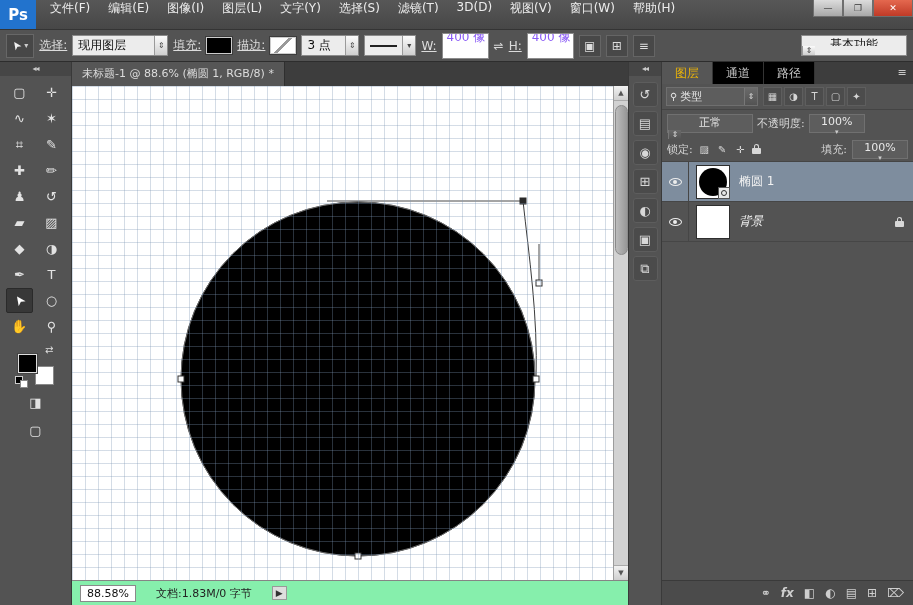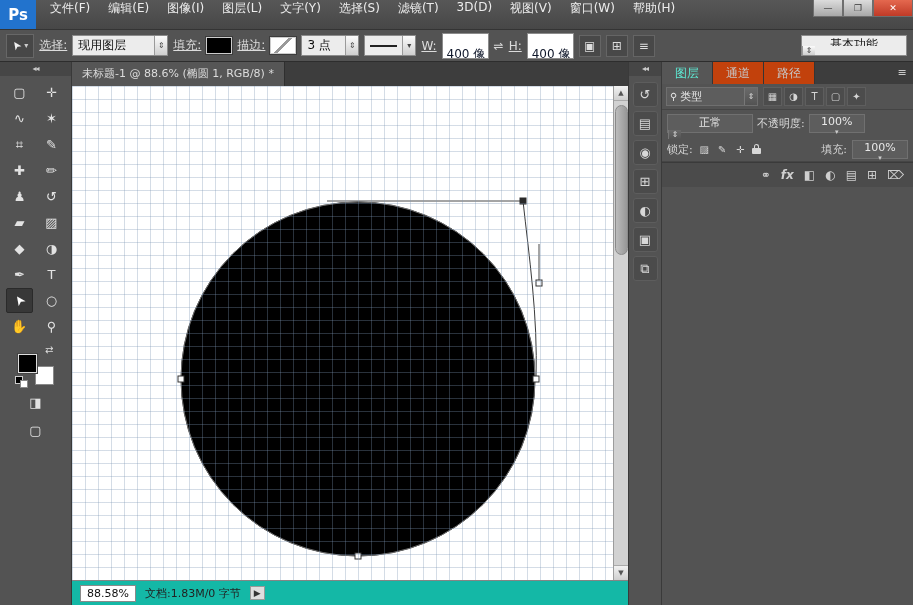--- a/index.html
+++ b/index.html
@@ -30,22 +30,22 @@
   .combo { height: 21px; background: #ececec; border: 1px solid #8b8b8b; color: #111; display: flex; align-items: center; }
   .combo .val { flex: 1; padding: 0 5px; white-space: nowrap; overflow: hidden; }
   .stepper { width: 13px; align-self: stretch; background: linear-gradient(#fbfbfb,#cfcfcf); border-left: 1px solid #9a9a9a;
              color: #444; font-size: 8px; display: flex; align-items: center; justify-content: center; }
   .stepper.dark { background: linear-gradient(#6a6a6a,#535353); color: #ddd; border-left: 1px solid #777; }
   .w96 { width: 96px; } .w56 { width: 58px; } .w50 { width: 52px; }
   .swatch { width: 26px; height: 17px; border: 1px solid #ccc; outline: 1px solid #3c3c3c; flex: none; }
   .fill-swatch { background: #000; }
   .stroke-swatch { background: linear-gradient(135deg,#fff 45%,#9a9a9a 45%,#9a9a9a 55%,#fff 55%); }
   .line-sample { flex: 1; height: 0; border-top: 2px solid #222; margin: 0 5px; }
-  .num-input { width: 47px; height: 21px; background: #fff; border: 1px solid #8b8b8b; color: #0f172a;
-               display: flex; align-items: flex-start; padding: 12px 4px; white-space: nowrap; overflow: hidden; }
+  .num-input { width: 47px; height: 21px; background: #fff; border: 1px solid #8b8b8b; color: #8b5cf6;
+               display: flex; align-items: flex-end; padding: 12px 4px; white-space: nowrap; overflow: hidden; }
   .link-icon { color: #d8d8d8; font-size: 12px; }
   .icon-btn { width: 22px; height: 22px; background: #484848; border: 1px solid #656565; color: #ddd;
               display: flex; align-items: center; justify-content: center; font-size: 12px; }
   .workspace { width: 106px; margin-left: auto; flex-direction: column; }
 
   
   .main { display: flex; height: 543px; }
 
   
   .toolbar { width: 72px; background: #535353; border-right: 1px solid #393939; display: flex;
@@ -77,41 +77,41 @@
     background-image: linear-gradient(to right, rgba(125,150,180,.33) 1px, transparent 1px),
                       linear-gradient(to bottom, rgba(125,150,180,.33) 1px, transparent 1px);
     background-size: 13px 13px; }
   .vscroll { position: absolute; top: 0; right: 0; bottom: 0; width: 15px; background: #d2d2d2;
              border-left: 1px solid #9c9c9c; display: flex; flex-direction: column; align-items: center; }
   .sb-arrow { width: 15px; height: 15px; font-size: 7px; color: #555; display: flex; align-items: center;
               justify-content: center; background: linear-gradient(#f2f2f2,#cfcfcf); border-bottom: 1px solid #aaa; flex: none; }
   .sb-arrow.bottom { margin-top: auto; border-top: 1px solid #aaa; border-bottom: none; }
   .sb-thumb { width: 13px; height: 150px; margin-top: 4px; background: linear-gradient(90deg,#bcbcbc,#979797);
               border: 1px solid #8a8a8a; border-radius: 7px; flex: none; }
-  .statusbar { height: 22px; background: #14b8a6; border-top: 1px solid #858585; display: flex; align-items: center;
-               gap: 9px; padding: 12px 8px; color: #222; font-size: 11px; }
+  .statusbar { height: 22px; background: #86efac; border-top: 1px solid #858585; display: flex; align-items: center;
+               gap: 20px; padding: 12px 8px; color: #222; font-size: 11px; }
   .zoom-field { background: #fff; border: 1px solid #8a8a8a; padding: 1px 6px; color: #111; }
   .doc-info { color: #222; }
   .status-expand { color: #333; font-size: 9px; border: 1px solid #999; background: #dedede;
                    padding: 0 3px; height: 14px; line-height: 13px; }
 
   
   .icon-strip { width: 34px; background: #535353; border-left: 1px solid #3a3a3a; border-right: 1px solid #3a3a3a;
                 display: flex; flex-direction: column; align-items: center; flex: none; }
   .strip-expand { width: 100%; height: 14px; background: #464646; color: #c9c9c9; font-size: 8px; text-align: center;
                   line-height: 14px; letter-spacing: -1px; margin-bottom: 4px; }
   .strip-icon { width: 25px; height: 25px; margin: 2px 0; background: #4b4b4b; border: 1px solid #5d5d5d;
                 border-radius: 3px; color: #d8d8d8; display: flex; align-items: center; justify-content: center; font-size: 13px; }
 
   
   .panels { width: 251px; background: #535353; display: flex; flex-direction: column; flex: none; }
   .panel-tabs { height: 22px; background: #3d3d3d; display: flex; align-items: flex-end; }
-  .panel-tab { height: 22px; line-height: 22px; padding: 0 13px; background: #c2410c; color: #c6c6c6;
+  .panel-tab { height: 22px; line-height: 22px; padding: 0 13px; background: #000000; color: #c6c6c6;
                border-right: 1px solid #343434; }
-  .panel-tab.active { background: #565656; color: #5eead4; }
+  .panel-tab.active { background: #565656; color: #eab308; }
   .tabs-spacer { flex: 1; }
   .panel-menu-icon { width: 22px; text-align: center; color: #c9c9c9; font-size: 11px; line-height: 22px; }
   .filter-row { height: 26px; display: flex; align-items: center; gap: 3px; padding: 0 4px; border-bottom: 1px solid #444; }
   .filter-combo { width: 92px; height: 19px; background: #5d5d5d; border: 1px solid #6f6f6f; color: #e6e6e6;
                   display: flex; align-items: center; font-size: 11px; padding-left: 3px; }
   .search-glyph { font-size: 10px; margin-right: 3px; }
   .fc-label { flex: 1; }
   .filter-icons { display: flex; gap: 2px; margin-left: 2px; }
   .f-icon { width: 19px; height: 19px; background: #4c4c4c; border: 1px solid #5e5e5e; color: #d5d5d5;
             font-size: 10px; display: flex; align-items: center; justify-content: center; }
@@ -411,20 +411,43 @@
         <span class="padlock">
             <span class="shackle"></span>
             <span class="pbody"></span>
           </span>
         <span class="small-label ml-auto">填充:</span>
         <div class="dark-combo fillc">
           <span class="val">100%</span>
           <span class="caret">▾</span>
         </div>
       </div>
+      <div class="layers-list">
+        <div class="layer-row selected">
+          <div class="eye-box">
+              <span class="eye"></span>
+            </div>
+          <div class="layer-thumb">
+            <div class="thumb-ellipse"></div>
+            <div class="thumb-badge"></div>
+          </div>
+          <span class="layer-name">椭圆 1</span>
+        </div>
+        <div class="layer-row">
+          <div class="eye-box">
+              <span class="eye"></span>
+            </div>
+          <div class="layer-thumb"></div>
+          <span class="layer-name italic">背景</span>
+          <span class="padlock layer-lock">
+              <span class="shackle"></span>
+              <span class="pbody"></span>
+            </span>
+        </div>
+      </div>
       <div class="layers-footer">
         <span class="ft-icon">⚭</span>
         <span class="ft-icon fx">fx</span>
         <span class="ft-icon">◧</span>
         <span class="ft-icon">◐</span>
         <span class="ft-icon">▤</span>
         <span class="ft-icon">⊞</span>
         <span class="ft-icon">⌦</span>
       </div>
     </aside>

